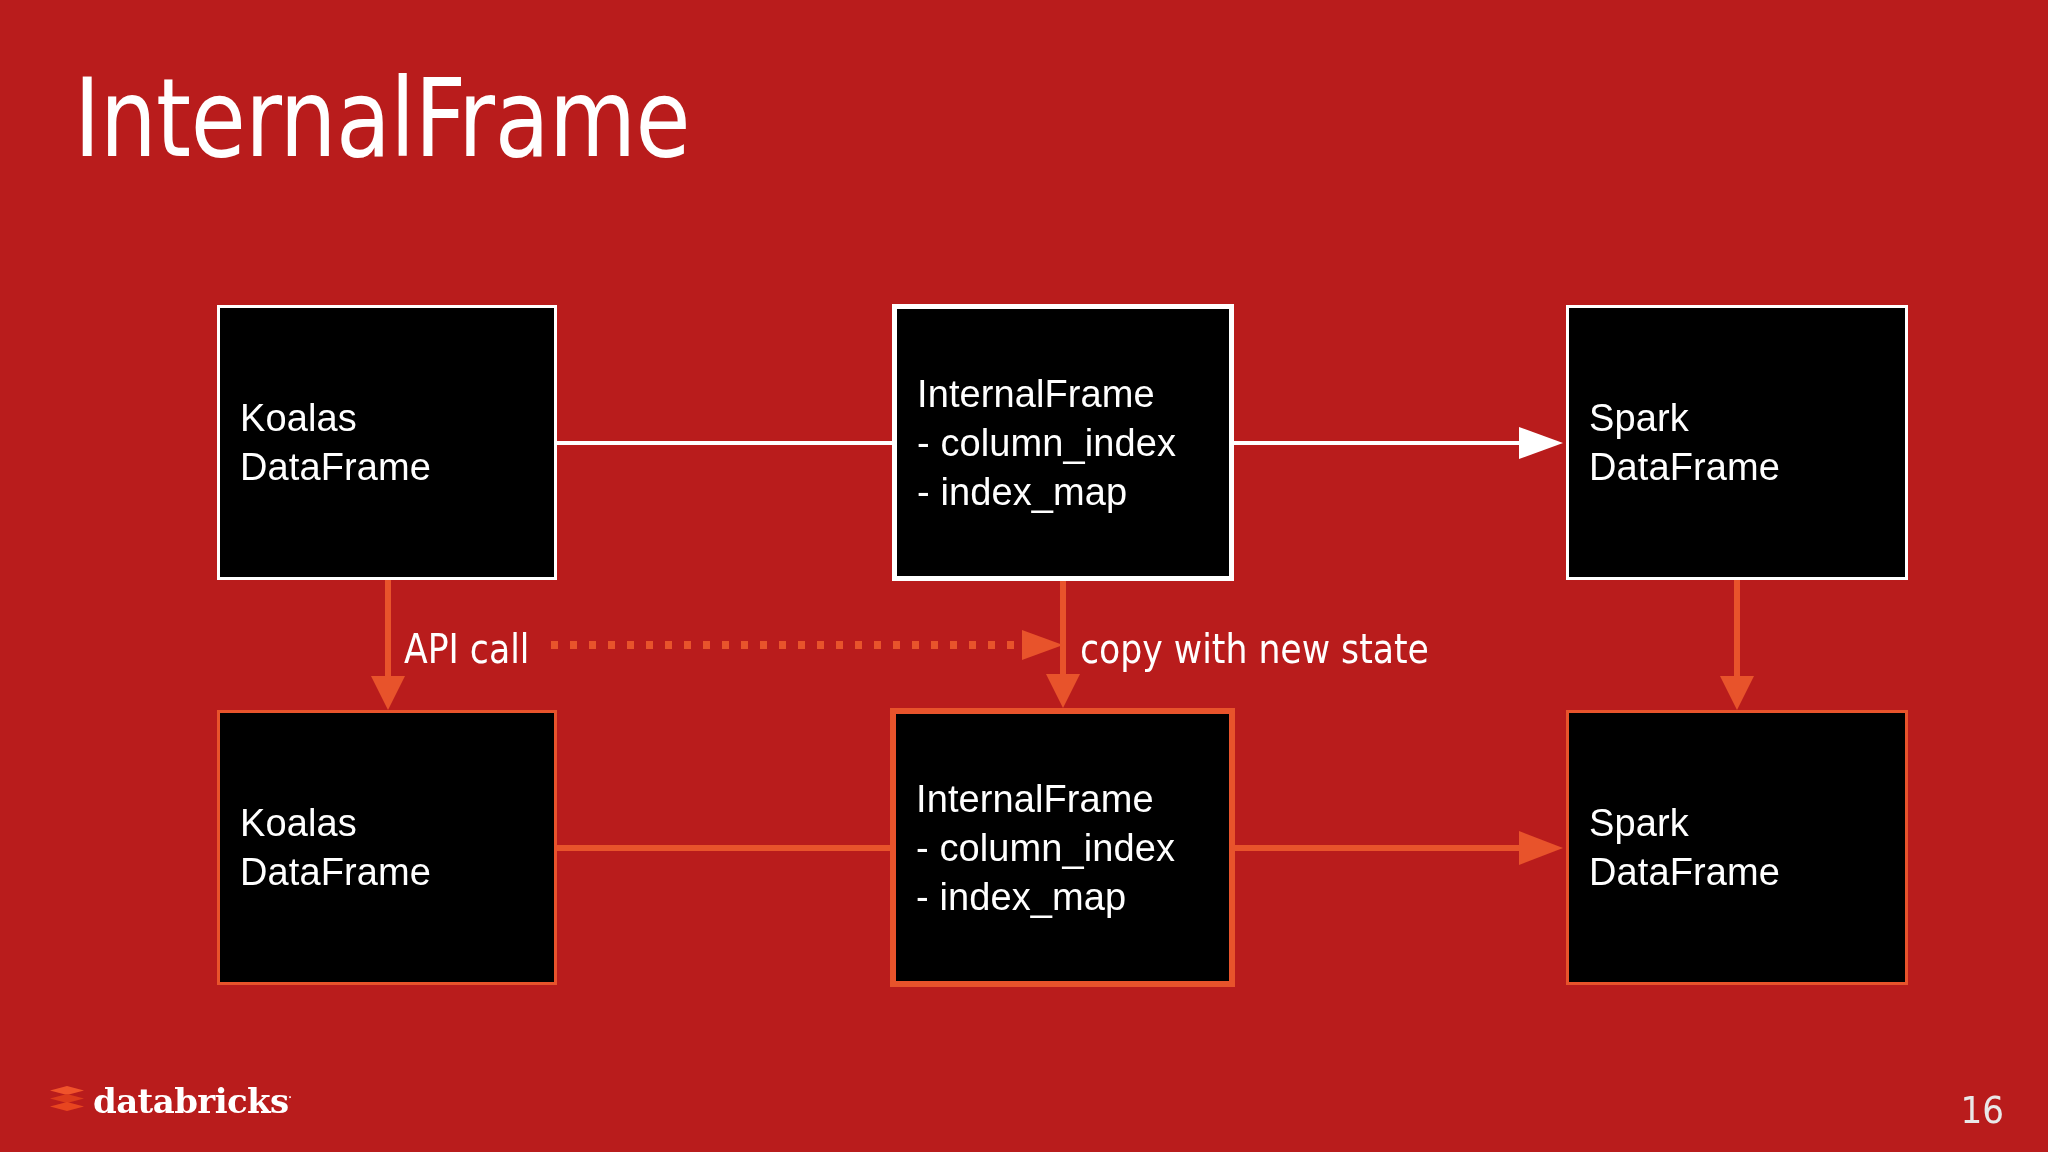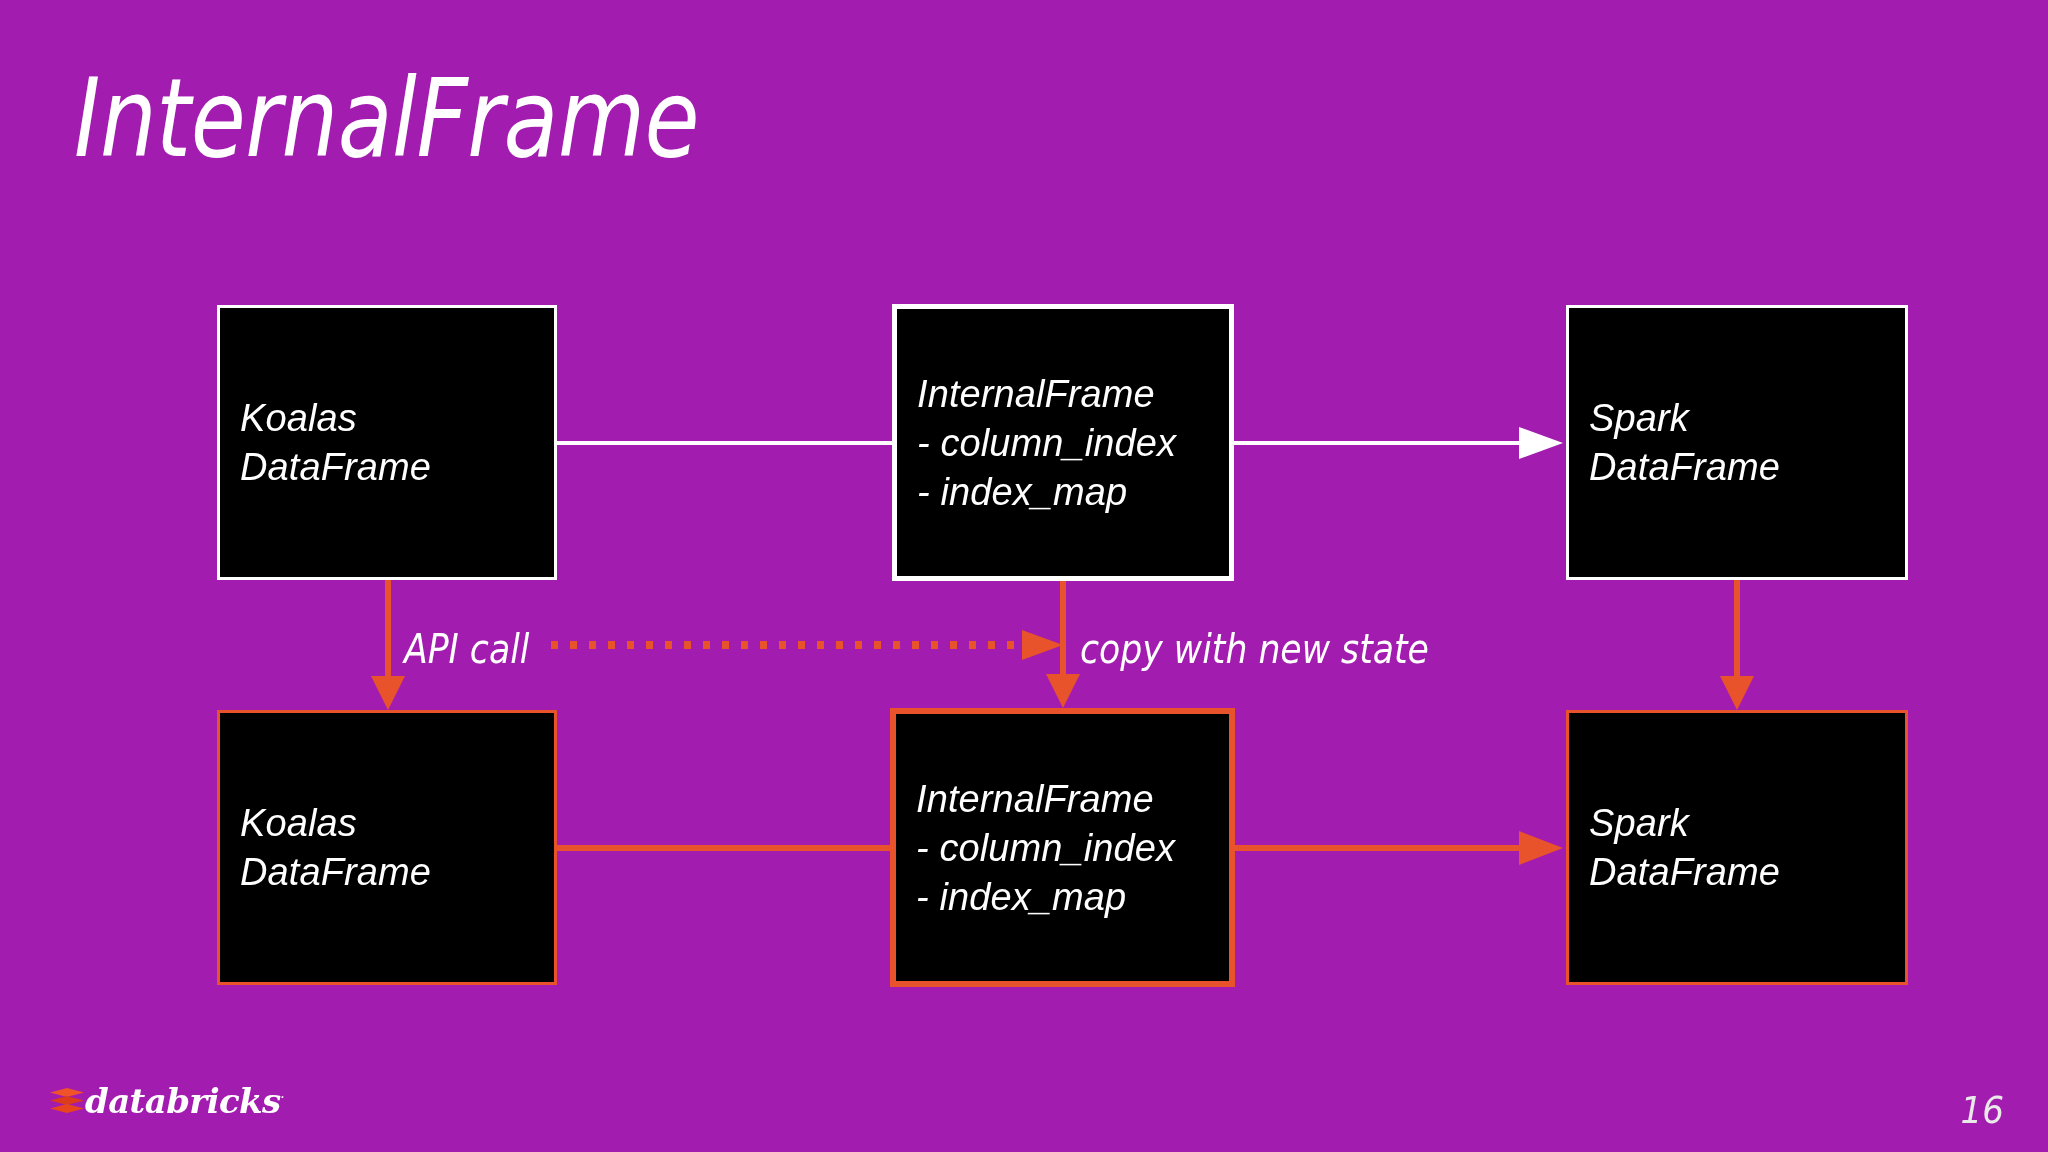--- a/index.html
+++ b/index.html
@@ -4,21 +4,21 @@
 <title>InternalFrame slide</title>
 <style>
   html,body{margin:0;padding:0;background:#000;}
   body{
     width:2048px;height:1152px;overflow:hidden;position:relative;
     font-family:"Liberation Sans", sans-serif;
     background:#050505;
     color:#ffffff;
     -webkit-font-smoothing:antialiased;
   }
-  #slide{position:absolute;inset:0;background:#a21caf;font-style:italic;}
+  #slide{position:absolute;inset:0;background:#b91c1c;}
 
   
   .slide-title{
     position:absolute;left:74px;top:62px;
     font-family:"DejaVu Sans Condensed","Liberation Sans",sans-serif;
     font-size:108px;line-height:1.05;
     font-weight:300;
     letter-spacing:-0.5px;
     color:#ffffff;
     white-space:nowrap;
@@ -74,21 +74,21 @@
     white-space:nowrap;
     transform:scaleX(0.94);
     transform-origin:left center;
   }
   #label-api-call{left:404px;top:625px;}
   #label-copy-state{left:1080px;top:625px;}
 
   
   #brand{
     position:absolute;left:50px;top:1084px;
-    display:flex;align-items:flex-end;gap:1px;
+    display:flex;align-items:center;gap:9px;
   }
   #brand .mark{
     position:relative;width:34px;height:30px;flex:0 0 auto;
   }
   #brand .mark span{
     position:absolute;left:0;width:34px;height:9px;
     background:#E8532B;
     clip-path:polygon(50% 0%,100% 50%,50% 100%,0% 50%);
   }
   #brand .mark span:nth-child(1){top:0px;background:#F0532B;}

